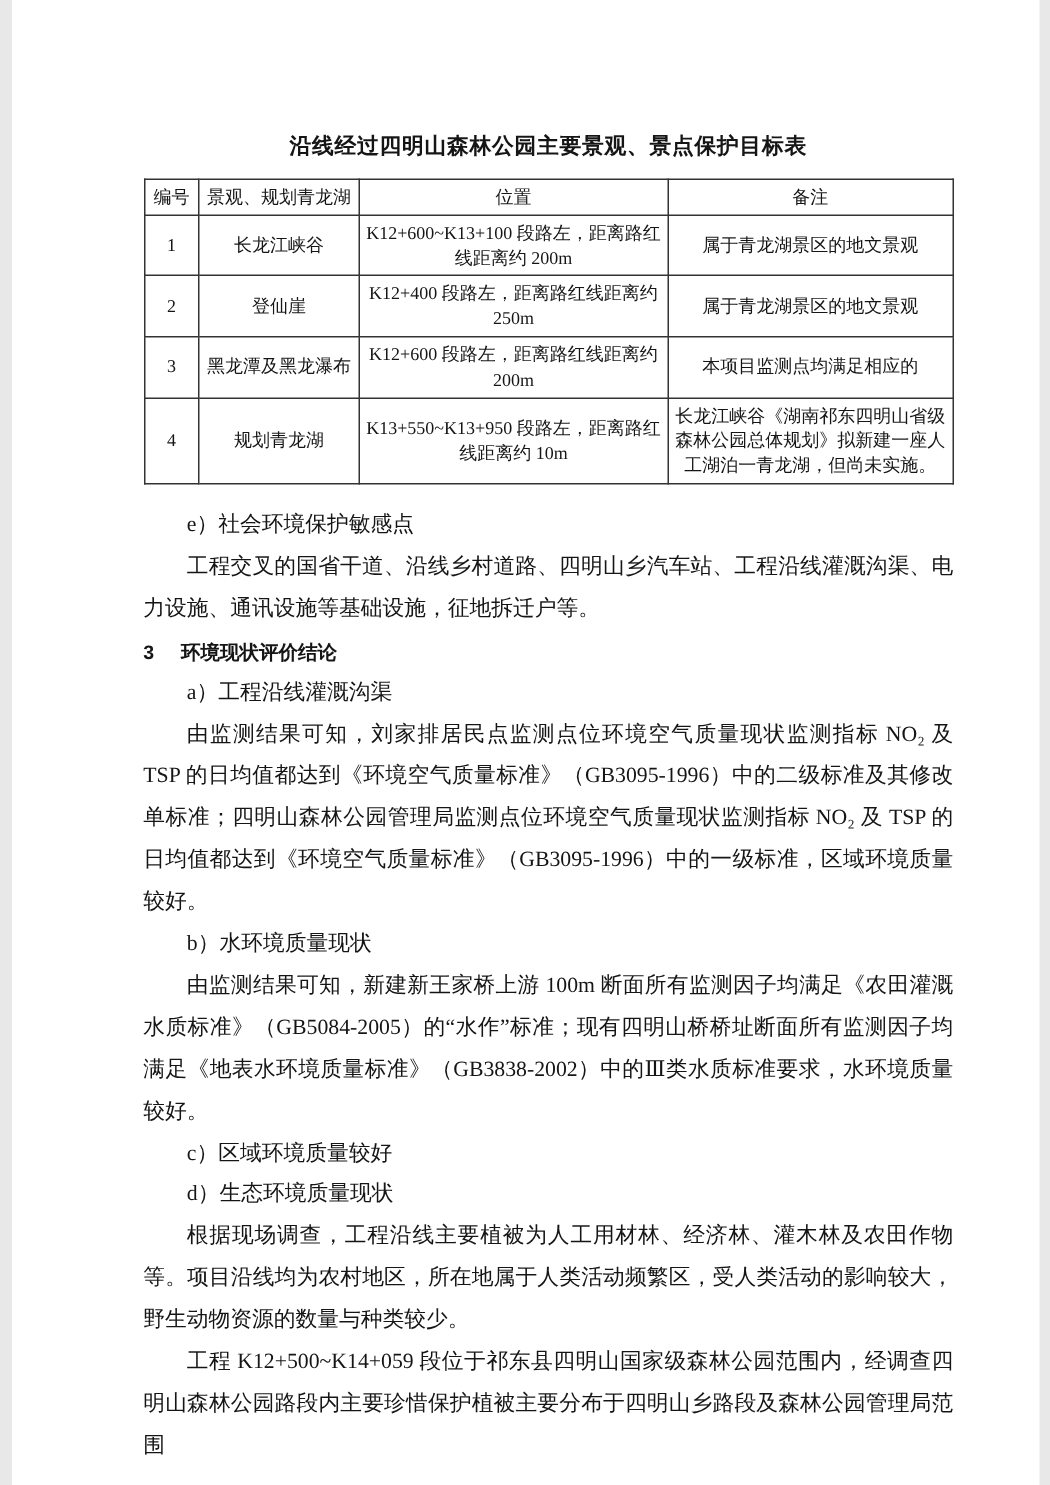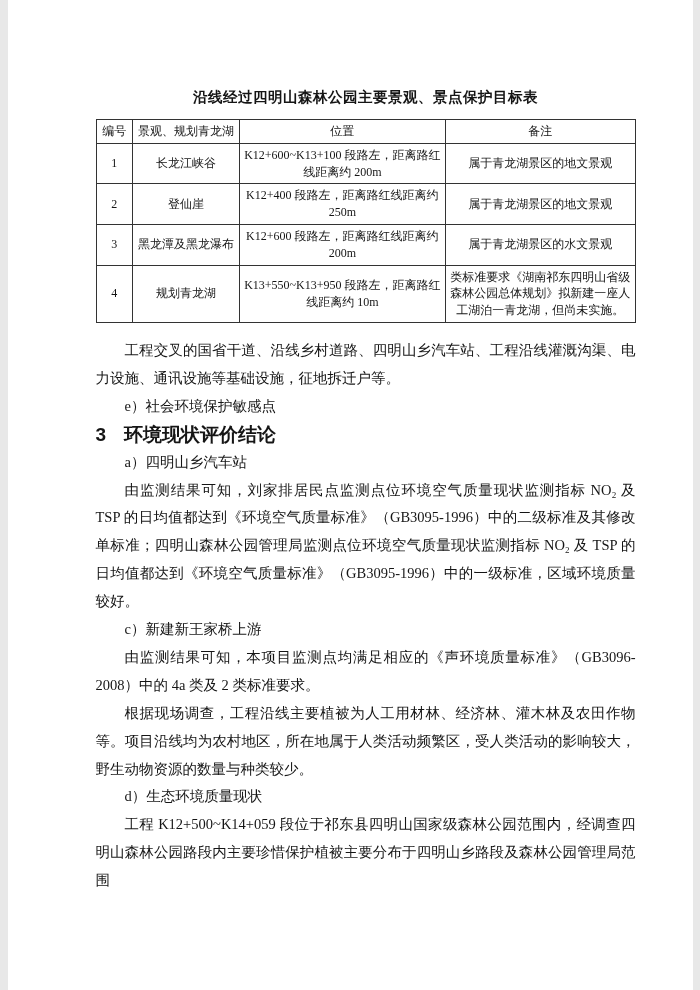--- a/index.html
+++ b/index.html
@@ -47,21 +47,21 @@
     margin-top: 14px;
     font-size: 14.5px;
     line-height: 27.9px;
     text-align: justify;
   }
   .body-text p { margin: 0; }
   .indent { text-indent: 2em; }
   .chapter-heading {
     font-family: "Liberation Sans", "DejaVu Sans", sans-serif;
     font-weight: bold;
-    font-size: 19px;
+    font-size: 13px;
     margin: 0;
   }
   .chapter-heading .chapter-number {
     display: inline-block;
     margin-right: 18px;
   }
 </style>
 </head>
 <body>
 
@@ -95,44 +95,45 @@
         <tr>
           <td>2</td>
           <td>登仙崖</td>
           <td>K12+400 段路左，距离路红线距离约 250m</td>
           <td>属于青龙湖景区的地文景观</td>
         </tr>
         <tr>
           <td>3</td>
           <td>黑龙潭及黑龙瀑布</td>
           <td>K12+600 段路左，距离路红线距离约 200m</td>
-          <td>属于青龙湖景区的水文景观</td>
+          <td>本项目监测点均满足相应的</td>
         </tr>
         <tr>
           <td>4</td>
           <td>规划青龙湖</td>
           <td>K13+550~K13+950 段路左，距离路红线距离约 10m</td>
-          <td>类标准要求《湖南祁东四明山省级森林公园总体规划》拟新建一座人工湖泊一青龙湖，但尚未实施。</td>
+          <td>长龙江峡谷《湖南祁东四明山省级森林公园总体规划》拟新建一座人工湖泊一青龙湖，但尚未实施。</td>
         </tr>
       </tbody>
     </table>
 
     <div class="body-text">
+      <p class="indent">e）社会环境保护敏感点</p>
       <p class="indent">工程交叉的国省干道、沿线乡村道路、四明山乡汽车站、工程沿线灌溉沟渠、电力设施、通讯设施等基础设施，征地拆迁户等。</p>
-      <p class="indent">e）社会环境保护敏感点</p>
 
       <p class="chapter-heading"><span class="chapter-number">3</span><span>环境现状评价结论</span></p>
 
-      <p class="indent">a）四明山乡汽车站</p>
+      <p class="indent">a）工程沿线灌溉沟渠</p>
       <p class="indent">由监测结果可知，刘家排居民点监测点位环境空气质量现状监测指标 NO₂ 及 TSP 的日均值都达到《环境空气质量标准》（GB3095-1996）中的二级标准及其修改单标准；四明山森林公园管理局监测点位环境空气质量现状监测指标 NO₂ 及 TSP 的日均值都达到《环境空气质量标准》（GB3095-1996）中的一级标准，区域环境质量较好。</p>
 
+      <p class="indent">b）水环境质量现状</p>
+      <p class="indent">由监测结果可知，新建新王家桥上游 100m 断面所有监测因子均满足《农田灌溉水质标准》（GB5084-2005）的“水作”标准；现有四明山桥桥址断面所有监测因子均满足《地表水环境质量标准》（GB3838-2002）中的Ⅲ类水质标准要求，水环境质量较好。</p>
 
-      <p class="indent">c）新建新王家桥上游</p>
-      <p class="indent">由监测结果可知，本项目监测点均满足相应的《声环境质量标准》（GB3096-2008）中的 4a 类及 2 类标准要求。</p>
+      <p class="indent">c）区域环境质量较好</p>
 
+      <p class="indent">d）生态环境质量现状</p>
       <p class="indent">根据现场调查，工程沿线主要植被为人工用材林、经济林、灌木林及农田作物等。项目沿线均为农村地区，所在地属于人类活动频繁区，受人类活动的影响较大，野生动物资源的数量与种类较少。</p>
-      <p class="indent">d）生态环境质量现状</p>
 
       <p class="indent">工程 K12+500~K14+059 段位于祁东县四明山国家级森林公园范围内，经调查四明山森林公园路段内主要珍惜保护植被主要分布于四明山乡路段及森林公园管理局范围</p>
     </div>
 
   </div>
 </div>
 
 </body></html>

